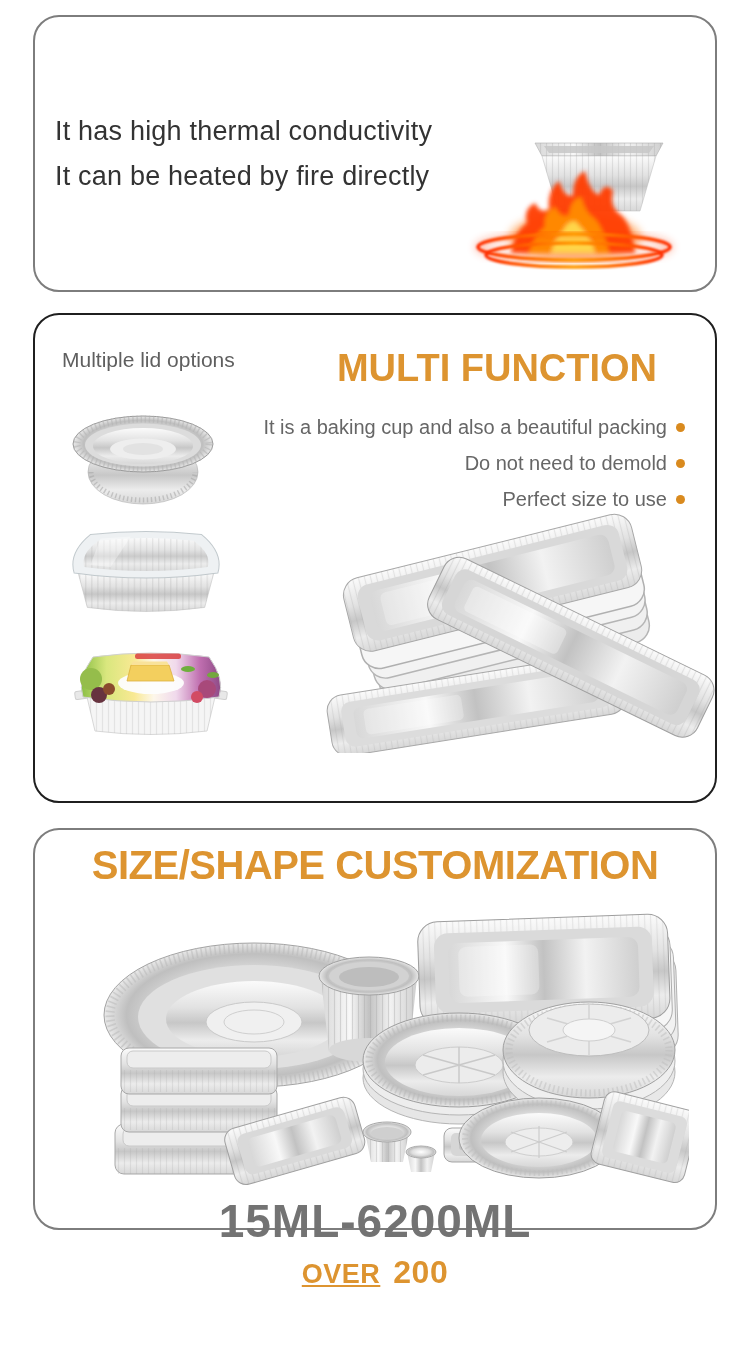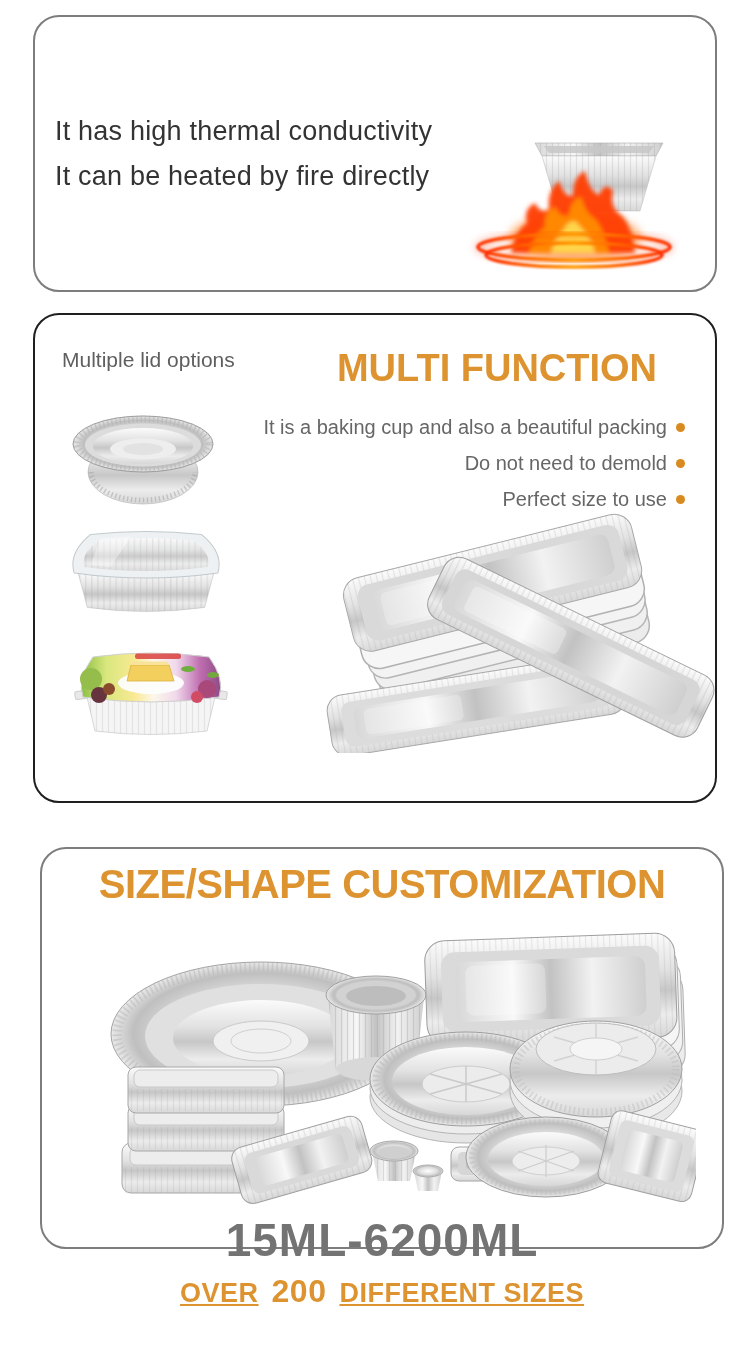--- a/index.html
+++ b/index.html
@@ -1,21 +1,21 @@
 <!DOCTYPE html>
 <html><head>
 <meta charset="utf-8">
 <style>
   html,body{margin:0;padding:0;background:#fff;}
   .page{position:relative;width:750px;height:1349px;background:#fff;overflow:hidden;
         font-family:"Liberation Sans","DejaVu Sans",sans-serif;}
   .card{position:absolute;left:33px;width:684px;background:#fff;border-radius:26px;box-sizing:border-box;}
   #card-thermal{top:15px;height:277px;border:2px solid #7d7d7d;}
   #card-multi{top:313px;height:490px;border:2px solid #1f1f1f;}
-  #card-size{top:847px;height:402px;border:2px solid #7d7d7d;margin-left:7px;}
+  #card-size{top:828px;height:402px;border:2px solid #7d7d7d;}
 
   .thermal-text{position:absolute;left:20px;top:92px;font-size:27px;line-height:45px;color:#333;letter-spacing:.2px;}
   .fire-img{position:absolute;right:16px;top:98px;width:250px;height:160px;}
 
   .lid-note{position:absolute;left:27px;top:33px;font-size:21px;color:#5f5f5f;}
   .mf-title{position:absolute;left:270px;top:32px;width:384px;text-align:center;
             font-size:38px;font-weight:bold;color:#DD9430;letter-spacing:0;}
   .bullets{position:absolute;right:30px;top:101px;display:flex;flex-direction:column;align-items:flex-end;gap:13px;}
   .bullet{display:flex;align-items:center;font-size:20px;color:#666;}
   .bullet .dot{width:9px;height:9px;border-radius:50%;background:#D98A1E;margin-left:9px;flex:0 0 auto;}
@@ -307,17 +307,16 @@
           <rect x="538" y="208" width="76" height="58" rx="7" fill="#dcdcdc"></rect>
           <rect x="548" y="216" width="56" height="42" rx="5" fill="url(#silvH)"></rect>
         </g>
       </svg>
     </div>
 
     <div class="size-range">15ML-6200ML</div>
     <div class="size-over">
       <span class="sm">OVER</span>
       <span class="lg">200</span>
-      <span class="sm">DIFFERENT SIZES</span>
     </div>
   </section>
 
 </div>
 
 </body></html>

